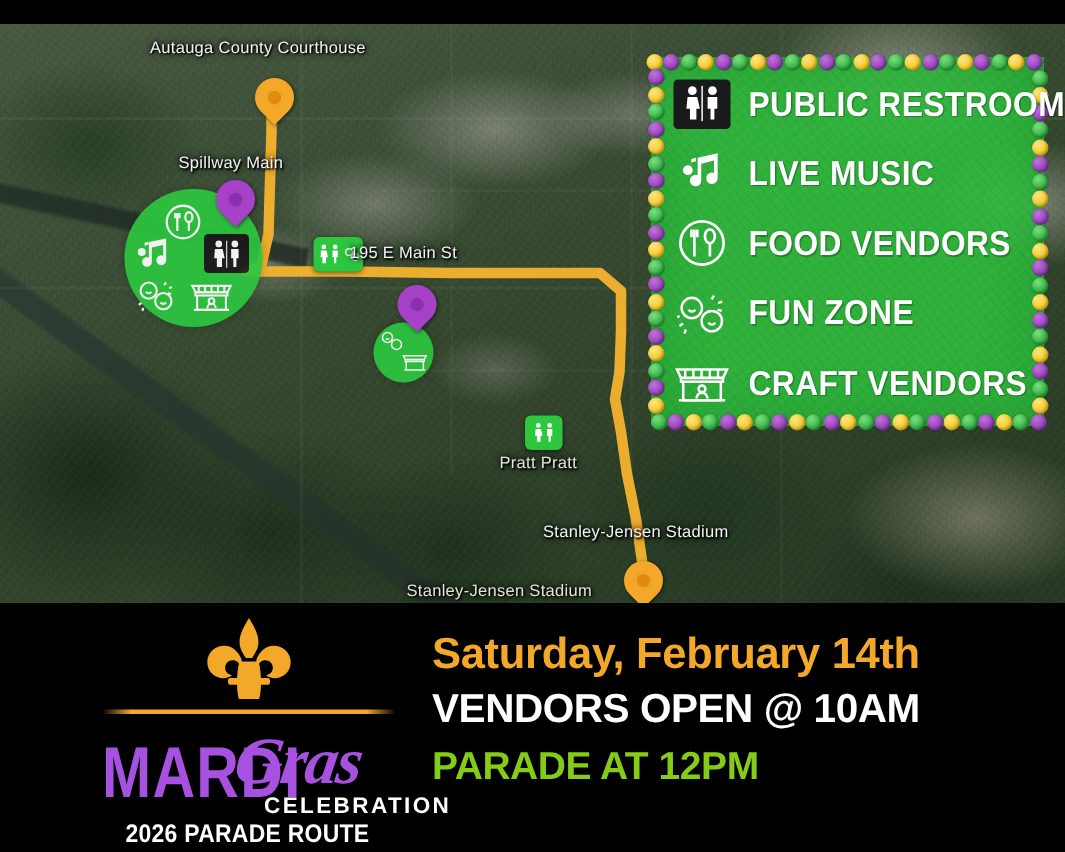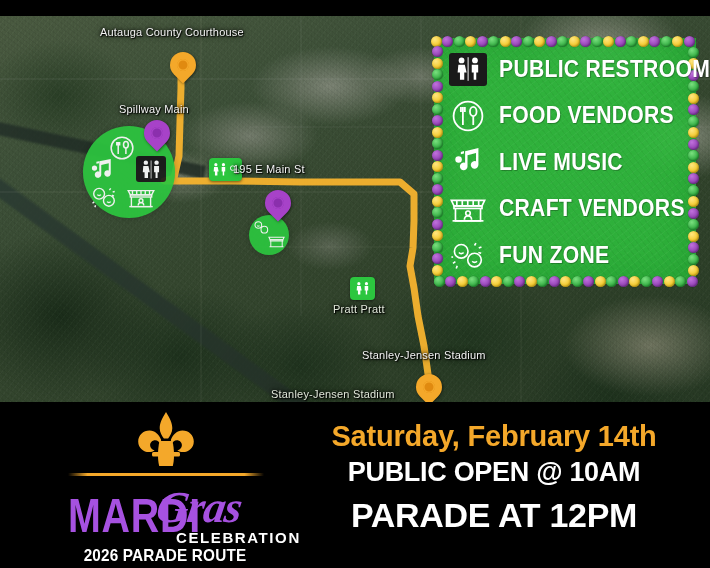--- a/index.html
+++ b/index.html
@@ -173,31 +173,31 @@
     color:#ffffff; font-size:15px; font-weight:700; letter-spacing:1.6px;
     font-family:"Liberation Sans", sans-serif;
   }
   #logo-route {
     position:absolute; left:0; top:136px; width:210px; text-align:center;
     color:#ffffff; font-size:17px; font-weight:700; letter-spacing:.2px;
     font-family:"Liberation Sans Narrow","Liberation Sans", sans-serif;
     transform:scaleX(.9);
   }
 
-  #banner-text { position:absolute; left:288px; top:16px; width:412px; text-align:center; }
+  #banner-text { position:absolute; left:288px; top:16px; width:412px; }
   #banner-date {
     color:#F4A82A; font-size:29px; font-weight:700; line-height:1.25;
     font-family:"Liberation Sans", sans-serif; letter-spacing:-.2px;
   }
   #banner-vendors {
     color:#ffffff; font-size:27px; font-weight:700; line-height:1.4;
     font-family:"Liberation Sans", sans-serif; letter-spacing:-.3px;
   }
   #banner-parade {
-    color:#ffffff; font-size:34px; font-weight:700; line-height:1.4;
+    color:#84cc16; font-size:26px; font-weight:700; line-height:1.4;
     font-family:"Liberation Sans", sans-serif; letter-spacing:-.3px;
   }
 </style>
 </head>
 <body>
 
 <div id="poster">
 
   <div id="map-area">
     <div id="map-texture"></div>
@@ -426,68 +426,68 @@
                 <circle cx="20.5" cy="4" r="2.7"></circle>
                   <path d="M17.5 8h6v7.3h-1.8V22h-2.4v-6.7h-1.8z"></path>
               </svg>
             </span>
           </span>
           <span class="legend-label">PUBLIC RESTROOMS</span>
         </div>
 
         <div class="legend-row">
           <span class="legend-icon">
+            <svg width="37" height="34" viewBox="0 0 24 24" fill="#fff">
+              <path d="M9.6 4.4v8.2a2.7 2.7 0 1 0 1.7 2.5V7.2l6-1.5v5.8a2.7 2.7 0 1 0 1.7 2.5V2.2z"></path>
+              <circle cx="5" cy="10.2" r="2.3"></circle>
+                <path d="M6.6 9.7V4.9l2.2-.6v1.7l-2.2.6z"></path>
+            </svg>
+          </span>
+          <span class="legend-label">LIVE MUSIC</span>
+        </div>
+
+        <div class="legend-row">
+          <span class="legend-icon">
             <svg width="36" height="36" viewBox="0 0 24 24" fill="none" stroke="#fff" stroke-width="1.2">
               <circle cx="12" cy="12" r="9.6"></circle>
               <path d="M8.6 6v5.1M7.3 6v3.4M9.9 6v3.4M8.6 11.1V18"></path>
               <ellipse cx="15.5" cy="9" rx="2.2" ry="3.1"></ellipse>
                 <path d="M15.5 12.1V18"></path>
             </svg>
           </span>
           <span class="legend-label">FOOD VENDORS</span>
         </div>
 
         <div class="legend-row">
           <span class="legend-icon">
-            <svg width="37" height="34" viewBox="0 0 24 24" fill="#fff">
-              <path d="M9.6 4.4v8.2a2.7 2.7 0 1 0 1.7 2.5V7.2l6-1.5v5.8a2.7 2.7 0 1 0 1.7 2.5V2.2z"></path>
-              <circle cx="5" cy="10.2" r="2.3"></circle>
-                <path d="M6.6 9.7V4.9l2.2-.6v1.7l-2.2.6z"></path>
+            <svg width="38" height="34" viewBox="0 0 24 24" fill="none" stroke="#fff" stroke-width="1.15">
+              <circle cx="7.2" cy="9.4" r="4.8"></circle>
+                <circle cx="16.6" cy="15.6" r="4.8"></circle>
+              <path d="M5.6 10.2c.9 1.1 2.4 1.1 3.3 0M5.8 7.7h.01M8.6 7.7h.01"></path>
+              <path d="M15 16.4c.9 1.1 2.4 1.1 3.3 0M15.2 13.9h.01M18 13.9h.01"></path>
+              <path d="M16.6 5.3l1-1.7M19.6 7.1l1.9-.7M19.3 10.2l2 .6M3.1 16.7l-1.7 1.2M4.4 19.6l-.7 1.9M1.5 13.4l-1.2.1"></path>
             </svg>
           </span>
-          <span class="legend-label">LIVE MUSIC</span>
+          <span class="legend-label">FUN ZONE</span>
         </div>
 
         <div class="legend-row">
           <span class="legend-icon">
             <svg width="40" height="34" viewBox="0 0 30 24" fill="none" stroke="#fff" stroke-width="1.25">
               <path d="M2.5 5.5h25l-2 4.2H4.5z"></path>
               <path d="M6.6 5.5v4.2M10.7 5.5v4.2M14.8 5.5v4.2M18.9 5.5v4.2M23 5.5v4.2"></path>
               <rect x="4.5" y="9.7" width="21" height="1.9"></rect>
               <path d="M5.6 11.6v9.3h18.8v-9.3"></path>
               <circle cx="15" cy="15.2" r="1.7"></circle>
               <path d="M12.3 20c0-1.6 1.2-2.9 2.7-2.9s2.7 1.3 2.7 2.9"></path>
               <path d="M3.4 20.9h23.2"></path>
             </svg>
           </span>
           <span class="legend-label">CRAFT VENDORS</span>
         </div>
-
-        <div class="legend-row">
-          <span class="legend-icon">
-            <svg width="38" height="34" viewBox="0 0 24 24" fill="none" stroke="#fff" stroke-width="1.15">
-              <circle cx="7.2" cy="9.4" r="4.8"></circle>
-                <circle cx="16.6" cy="15.6" r="4.8"></circle>
-              <path d="M5.6 10.2c.9 1.1 2.4 1.1 3.3 0M5.8 7.7h.01M8.6 7.7h.01"></path>
-              <path d="M15 16.4c.9 1.1 2.4 1.1 3.3 0M15.2 13.9h.01M18 13.9h.01"></path>
-              <path d="M16.6 5.3l1-1.7M19.6 7.1l1.9-.7M19.3 10.2l2 .6M3.1 16.7l-1.7 1.2M4.4 19.6l-.7 1.9M1.5 13.4l-1.2.1"></path>
-            </svg>
-          </span>
-          <span class="legend-label">FUN ZONE</span>
-        </div>
       </div>
     </div>
   </div>
 
   <div id="banner">
 
     <div id="logo-block">
       <svg id="fleur" viewBox="0 0 76 62" fill="#F4A82A">
         <path d="M38 0c-3.6 6-6.3 10.8-6.3 16.2 0 4.4 2.4 7.4 4.2 10.4h4.2c1.8-3 4.2-6 4.2-10.4C44.3 10.8 41.6 6 38 0z"></path>
         <path d="M33 27.5c-2-5-6-9-11.4-9-6.5 0-11.4 4.8-11.4 11 0 6.8 5.6 10.6 10.6 10.6 2.4 0 4.4-.7 5.9-1.9-2.6-.4-4.6-2.4-4.6-5 0-2.8 2.2-5 5-5 2.6 0 4.6 1.8 5 4.2h1.3z"></path>
@@ -497,17 +497,17 @@
       </svg>
       <div id="logo-rule"></div>
       <div id="logo-mardi">MARDI</div>
       <div id="logo-gras">Gras</div>
       <div id="logo-celebration">CELEBRATION</div>
       <div id="logo-route">2026 PARADE ROUTE AND MAP</div>
     </div>
 
     <div id="banner-text">
       <div id="banner-date">Saturday, February 14th</div>
-      <div id="banner-vendors">PUBLIC OPEN @ 10AM</div>
+      <div id="banner-vendors">VENDORS OPEN @ 10AM</div>
       <div id="banner-parade">PARADE AT 12PM</div>
     </div>
   </div>
 </div>
 
 </body></html>

